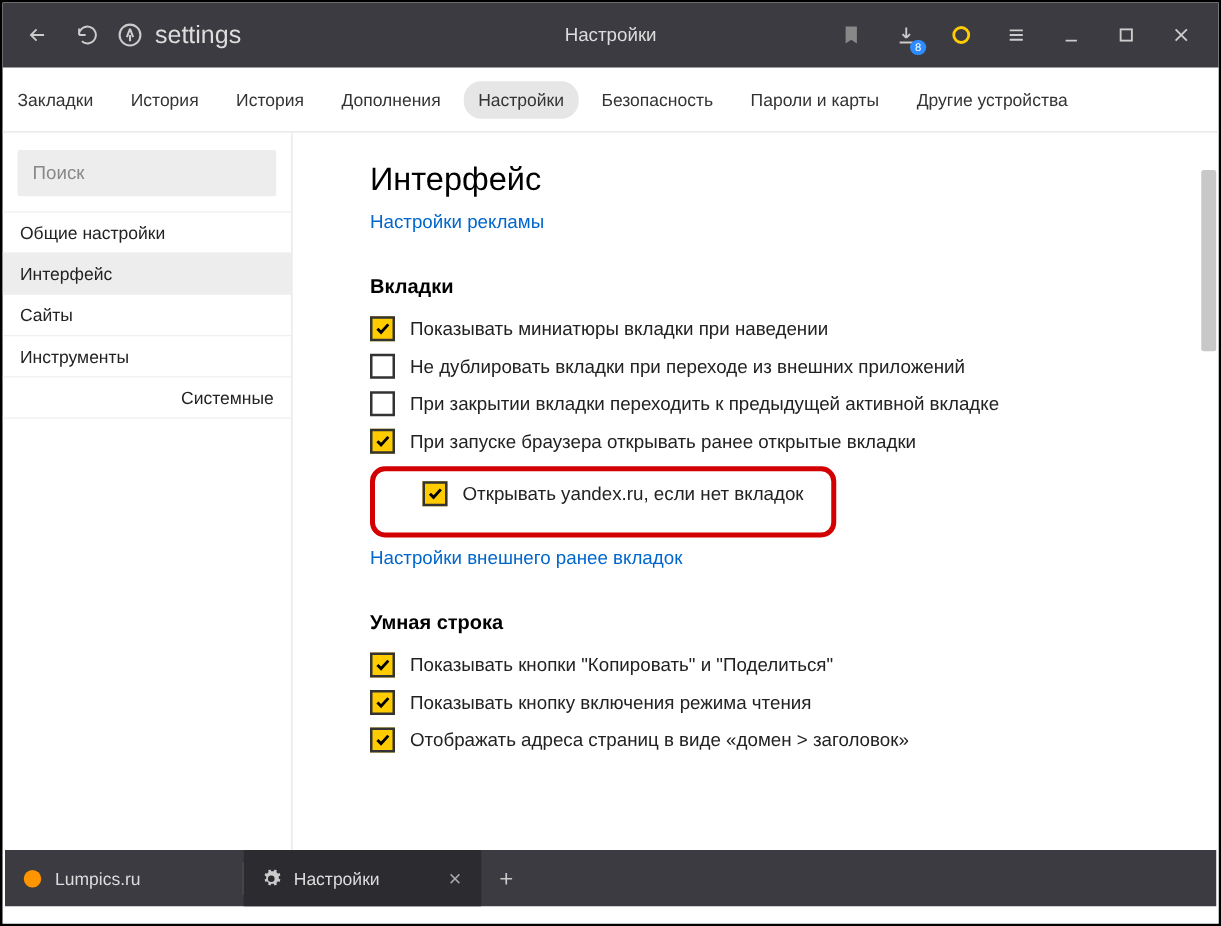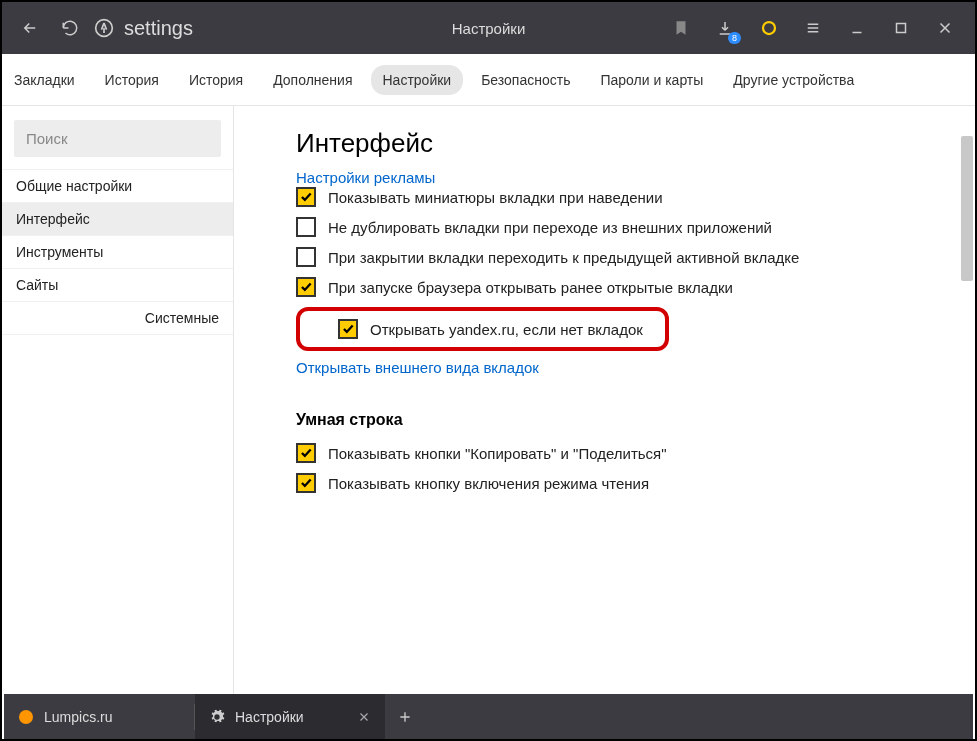--- a/index.html
+++ b/index.html
@@ -38,21 +38,21 @@
   .chk-row { display: flex; align-items: center; gap: 12px; margin-bottom: 10px; font-size: 15px; color: #222; }
   .chk-row.indent { margin-left: 30px; }
   .chk { width: 20px; height: 20px; border: 2px solid #333; display: flex; align-items: center; justify-content: center; cursor: pointer; flex-shrink: 0; }
   .chk.checked { background: #ffcc00; border-color: #333; }
   .chk.checked svg { width: 14px; height: 14px; }
   .highlight-box { border: 4px solid #d20000; border-radius: 12px; padding: 8px 22px 8px 8px; display: inline-flex; margin-bottom: 6px; }
   .link2 { color: #0066cc; font-size: 15px; cursor: pointer; margin-top: 2px; display: inline-block; }
 
   .scroll-ind { position: absolute; right: 2px; top: 134px; width: 12px; height: 145px; background: #c8c8c8; border-radius: 2px; }
 
-  .tabbar { position: absolute; bottom: 0; left: 2px; right: 2px; height: 45px; background: #3b3b41; display: flex; align-items: center; }
+  .tabbar { position: absolute; bottom: 14px; left: 2px; right: 2px; height: 45px; background: #3b3b41; display: flex; align-items: center; }
   .tab { height: 45px; display: flex; align-items: center; gap: 10px; padding: 0 14px; font-size: 14px; color: #ddd; position: relative; min-width: 190px; cursor: pointer; }
   .tab.active { background: #2b2b30; }
   .tab-divider { width: 1px; height: 26px; background: #555; }
   .tab .favicon { width: 16px; height: 16px; flex-shrink: 0; }
   .tab .close { margin-left: auto; width: 14px; height: 14px; color: #aaa; }
   .newtab { width: 40px; height: 40px; display: flex; align-items: center; justify-content: center; color: #ccc; cursor: pointer; }
 </style>
 </head>
 <body>
 
@@ -126,29 +126,30 @@
   <div class="topnav-item">Другие устройства</div>
 </div>
 
 <div class="body-area">
   <div class="sidebar">
     <div class="search-box">
       <input type="text" placeholder="Поиск" style="">
     </div>
     <div class="side-item first">Общие настройки</div>
     <div class="side-item selected">Интерфейс</div>
+    <div class="side-item">Сайты</div>
     <div class="side-item">Инструменты</div>
-    <div class="side-item">Сайты</div>
     <div class="side-item">Системные</div>
   </div>
 
   <div class="content">
     <h1>Интерфейс</h1>
     <span class="link">Настройки рекламы</span>
 
+    <div class="section-h">Вкладки</div>
 
     <div class="chk-row">
       <div class="chk checked">
           <svg viewBox="0 0 24 24" fill="none" stroke="#000" stroke-width="4">
             <path d="M5 12l5 5L20 6"></path>
           </svg>
         </div>
       <span>Показывать миниатюры вкладки при наведении</span>
     </div>
     <div class="chk-row">
@@ -162,49 +163,57 @@
     <div class="chk-row">
       <div class="chk checked">
           <svg viewBox="0 0 24 24" fill="none" stroke="#000" stroke-width="4">
             <path d="M5 12l5 5L20 6"></path>
           </svg>
         </div>
       <span>При запуске браузера открывать ранее открытые вкладки</span>
     </div>
 
     <div class="highlight-box">
-      <div class="chk-row indent" style="margin-bottom:0">
+      <div class="chk-row indent" style="margin-bottom:13px">
         <div class="chk checked">
             <svg viewBox="0 0 24 24" fill="none" stroke="#000" stroke-width="4">
               <path d="M5 12l5 5L20 6"></path>
             </svg>
           </div>
         <span>Открывать yandex.ru, если нет вкладок</span>
       </div>
     </div>
     <br>
-    <span class="link2">Открывать внешнего вида вкладок</span>
+    <span class="link2">Настройки внешнего ранее вкладок</span>
 
     <div class="section-h">Умная строка</div>
 
     <div class="chk-row">
       <div class="chk checked">
           <svg viewBox="0 0 24 24" fill="none" stroke="#000" stroke-width="4">
             <path d="M5 12l5 5L20 6"></path>
           </svg>
         </div>
       <span>Показывать кнопки "Копировать" и "Поделиться"</span>
     </div>
     <div class="chk-row">
       <div class="chk checked">
           <svg viewBox="0 0 24 24" fill="none" stroke="#000" stroke-width="4">
             <path d="M5 12l5 5L20 6"></path>
           </svg>
         </div>
       <span>Показывать кнопку включения режима чтения</span>
+    </div>
+    <div class="chk-row">
+      <div class="chk checked">
+          <svg viewBox="0 0 24 24" fill="none" stroke="#000" stroke-width="4">
+            <path d="M5 12l5 5L20 6"></path>
+          </svg>
+        </div>
+      <span>Отображать адреса страниц в виде «домен &gt; заголовок»</span>
     </div>
   </div>
 
   <div class="scroll-ind"></div>
 </div>
 
 <div class="tabbar">
   <div class="tab">
     <svg class="favicon" viewBox="0 0 16 16">
         <circle cx="8" cy="8" r="7" fill="#ff9500"></circle>

